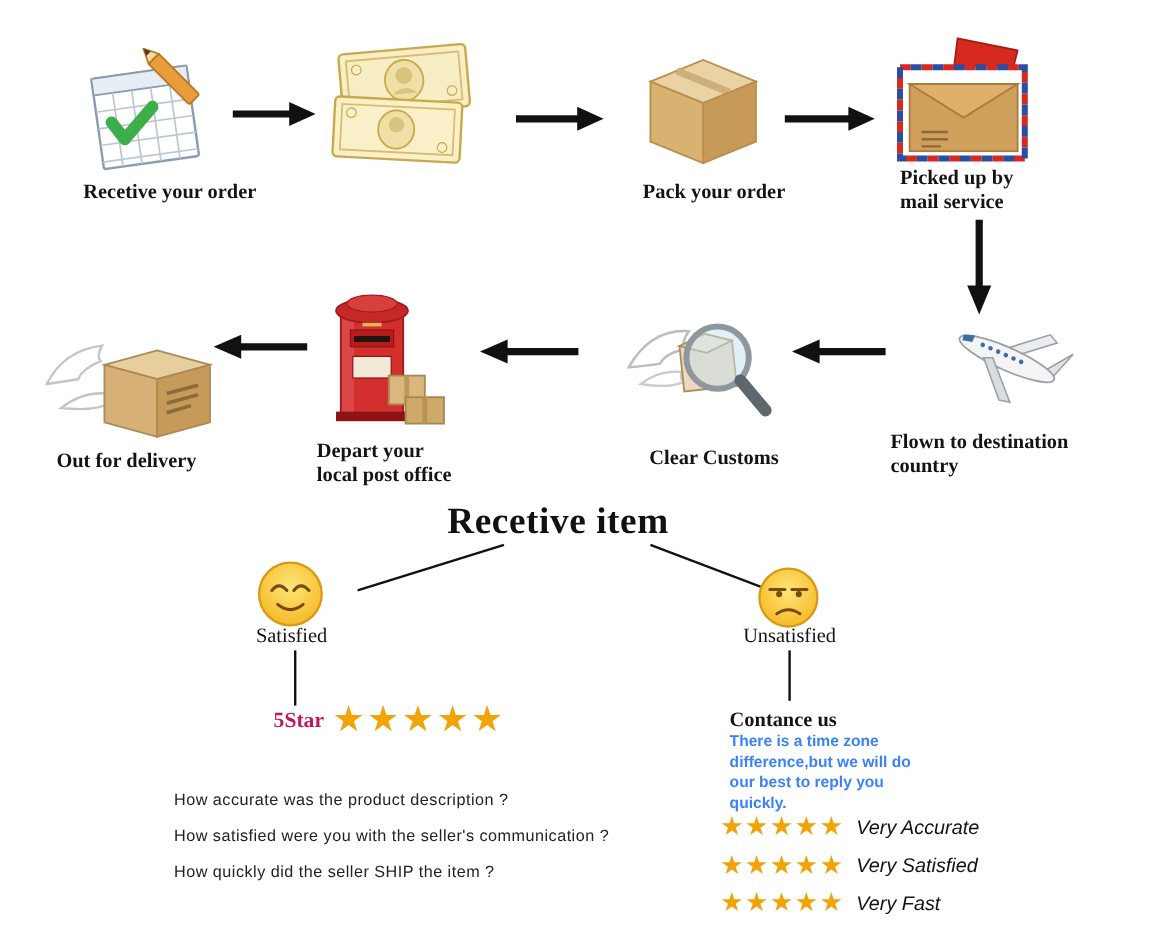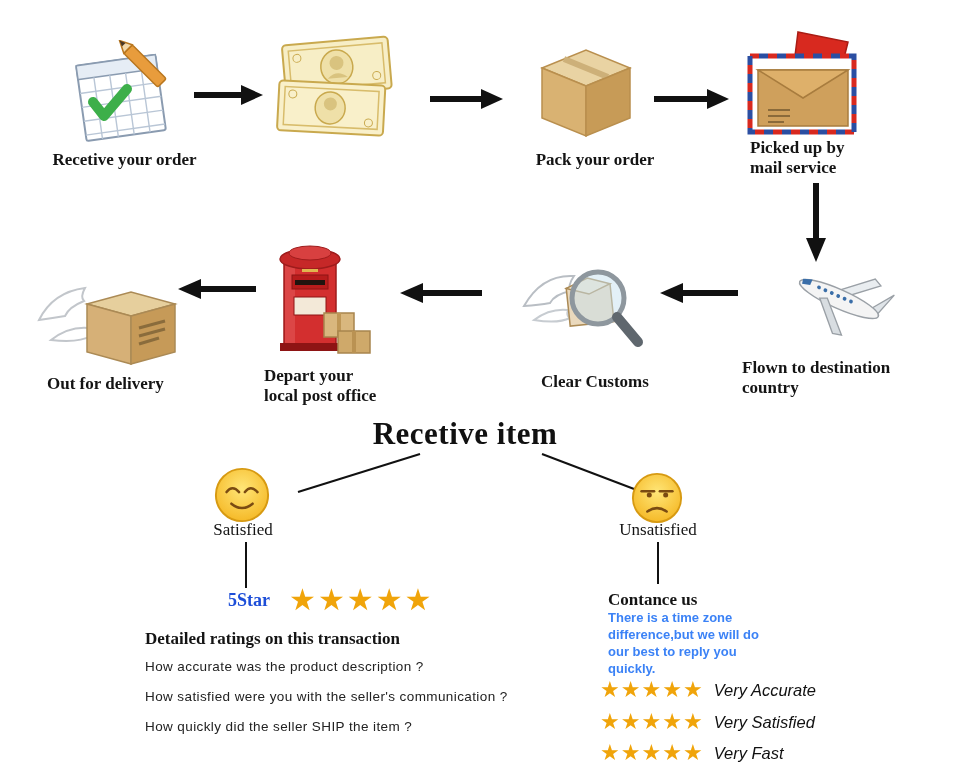--- a/index.html
+++ b/index.html
@@ -10,21 +10,21 @@
   }
   .abs { position:absolute; }
   .step-label {
     font-weight:bold; font-size:17px; color:#141414;
     white-space:pre-line; line-height:1.18;
   }
   .center { text-align:center; }
   .title { font-size:31px; font-weight:bold; color:#111; letter-spacing:0.5px; }
   .branch-label { font-weight:normal; font-size:17px; color:#141414; text-align:center; }
   .section-head { font-weight:bold; font-size:17px; color:#141414; }
-  .fivestar-label { font-weight:bold; font-size:18px; color:#1d4ed8; margin-right:19px; }
+  .fivestar-label { font-weight:bold; font-size:18px; color:#be185d; margin-right:7px; }
   .stars-big { font-family:"DejaVu Sans", sans-serif; color:#f0a40a; font-size:30px; letter-spacing:2px; line-height:1; }
   .stars-small { font-family:"DejaVu Sans", sans-serif; color:#f0a40a; font-size:22px; letter-spacing:1px; line-height:1; margin-right:10px; }
   .q { font-family:"Liberation Sans", sans-serif; font-size:13.5px; color:#222; letter-spacing:0.4px; }
   .rating-label { font-family:"Liberation Sans", sans-serif; font-style:italic; font-size:16.5px; color:#111;text-align:center; }
   .note {
     font-family:"Liberation Sans", sans-serif; font-weight:bold; font-size:13px;
     color:#3b82f6; line-height:1.3; width:160px;
   }
   .vline { width:2px; background:#111; }
   .rating-row { display:flex; align-items:center; }
@@ -116,21 +116,21 @@
     </svg>
   </div>
 
   <div class="abs" style="left:802px;top:183px;">
     <svg width="28" height="80" viewBox="0 0 28 80">
       <line x1="14" y1="0" x2="14" y2="58" stroke="#111" stroke-width="6"></line>
       <polygon points="4,55 24,55 14,79" fill="#111"></polygon>
     </svg>
   </div>
 
-  <div class="abs step-label center" style="left:32px;top:150px;width:185px;">Recetive your order</div>
+  <div class="abs step-label center" style="left:49px;top:150px;width:185px;">Recetive your order</div>
 
 
   <div class="abs step-label center" style="left:520px;top:150px;width:150px;">Pack your order</div>
 
   <div class="abs step-label" style="left:750px;top:138px;width:140px;">Picked up by
 mail service</div>
 
   <div class="abs" style="left:782px;top:243px;">
     <svg width="115" height="112" viewBox="0 0 115 112">
       <g transform="rotate(24 57 56)">
@@ -270,21 +270,20 @@
   <div class="abs branch-label" style="left:602px;top:520px;width:112px;">Unsatisfied</div>
 
   <div class="abs vline" style="left:245px;top:542px;height:46px;"></div>
   <div class="abs vline" style="left:657px;top:542px;height:42px;"></div>
 
   <div class="abs" style="left:228px;top:585px;display:flex;align-items:center;">
     <span class="fivestar-label">5Star</span>
     <span class="stars-big">★★★★★</span>
   </div>
 
-  <div class="abs section-head" style="left:145px;top:629px;width:340px;">Detailed ratings on this transaction</div>
 
   <div class="abs q" style="left:145px;top:659px;width:420px;">How accurate was the product description ?</div>
 
   <div class="abs q" style="left:145px;top:689px;width:440px;">How satisfied were you with the seller's communication ?</div>
 
   <div class="abs q" style="left:145px;top:719px;width:420px;">How quickly did the seller SHIP the item ?</div>
 
   <div class="abs section-head" style="left:608px;top:590px;width:180px;">Contance us</div>
 
   <div class="abs note" style="left:608px;top:610px;">There is a time zone difference,but we will do  our best to reply you quickly.</div>

